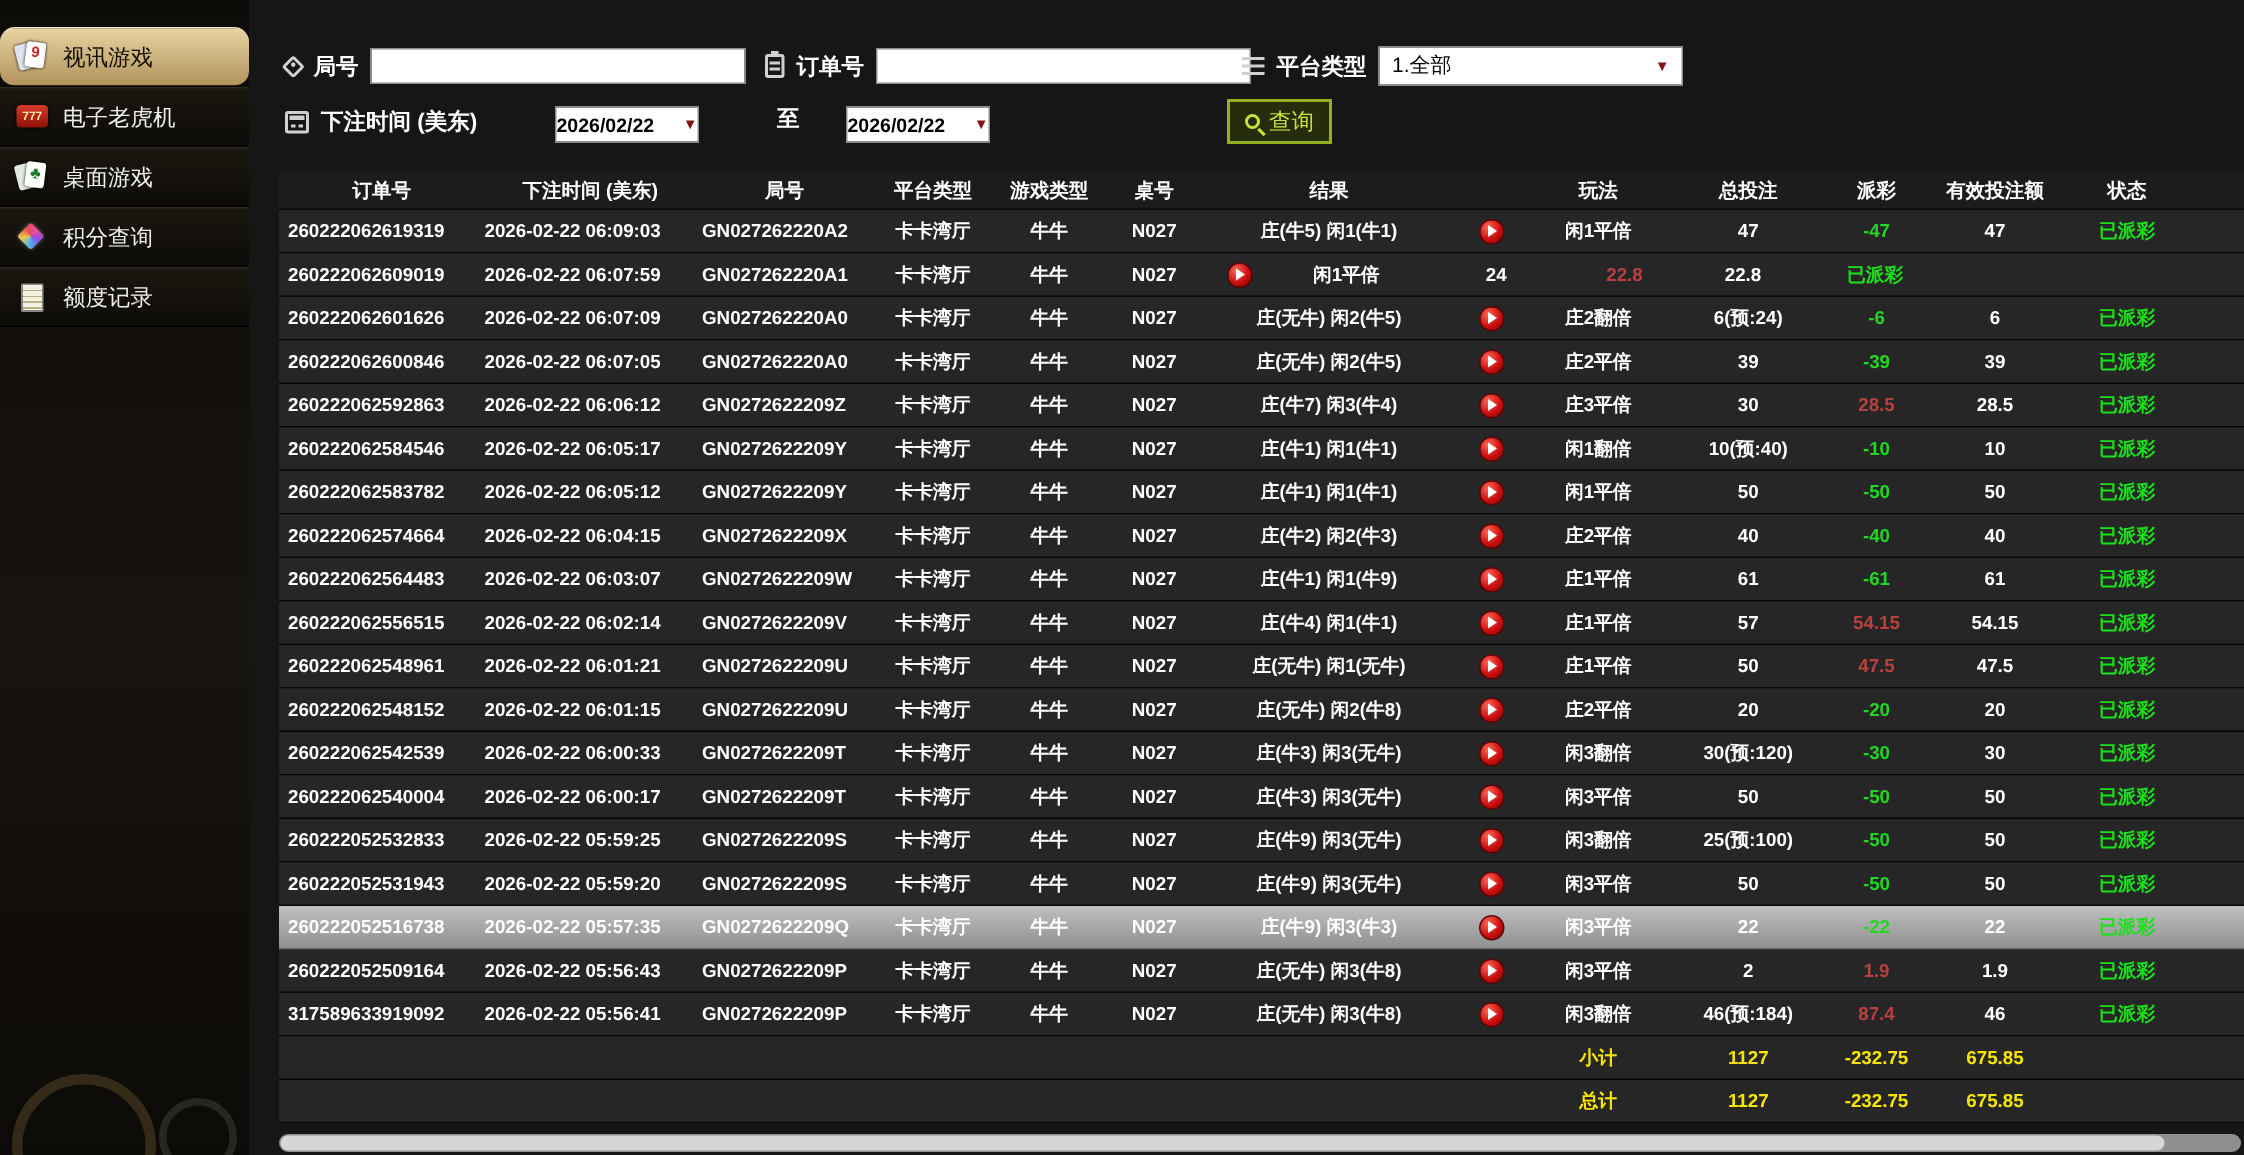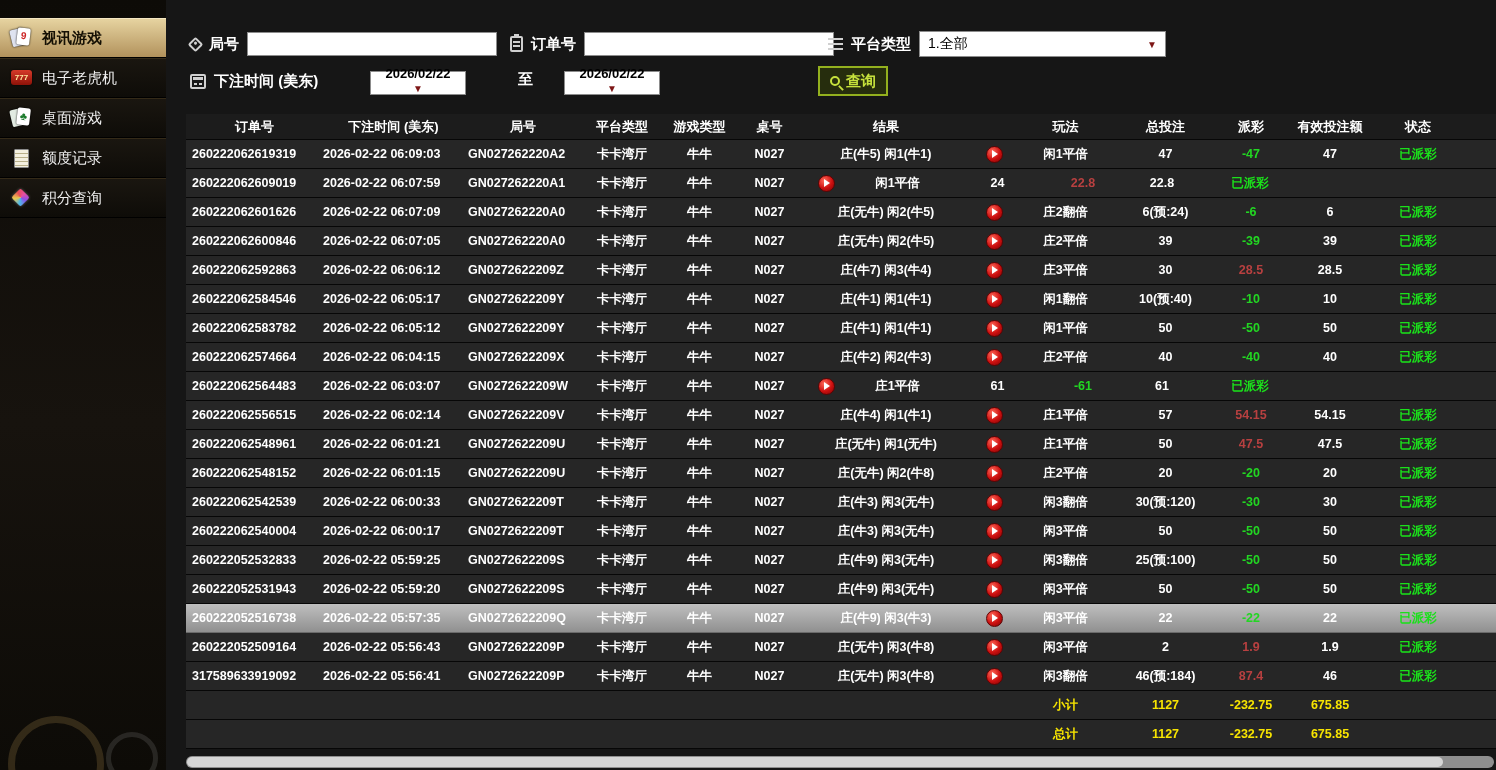--- a/index.html
+++ b/index.html
@@ -26,21 +26,21 @@
   .sidebar-menu { position: absolute; left: 0; top: 18px; width: 166px; }
   .sb-item {
     height: 40px; display: flex; align-items: center; gap: 9px;
     padding-left: 10px; cursor: pointer;
     background: linear-gradient(#1a1610, #0e0c08);
     border-top: 1px solid #342a18; border-bottom: 1px solid #000;
     color: #efefef; font-size: 15px; white-space: nowrap;
   }
   .sb-item.active {
     background: linear-gradient(#e6d3a0, #b2925c);
-    color: #151004; font-weight: bold; border-radius: 0;
+    color: #151004; font-weight: normal; border-radius: 10px;
     border-top-color: #f4e7c2;
   }
   .sb-icon { width: 23px; height: 22px; position: relative; flex: 0 0 23px; }
 
   .cards-icon::before {
     content: ""; position: absolute; width: 13px; height: 17px;
     background: #dfe3f0; border-radius: 2px; transform: rotate(-14deg);
     left: 1px; top: 2px; box-shadow: 0 0 2px #000;
   }
   .cards-icon::after {
@@ -85,34 +85,34 @@
 
   
   .filters { position: absolute; left: 166px; top: 24px; right: 0; height: 92px; }
   .f-group { position: absolute; display: flex; align-items: center; gap: 8px; }
   .f-label { color: #fff; font-weight: bold; font-size: 15px; white-space: nowrap; }
   .f-input {
     width: 250px; height: 24px; background: #fff; border: 1px solid #8c8c8c;
     font-size: 13px; padding: 0 5px; color: #000; outline: none;
   }
   .f-select {
-    width: 247px; height: 26px; background: #fff; border: 1px solid #8c8c8c;
+    width: 203px; height: 26px; background: #fff; border: 1px solid #8c8c8c;
     color: #000; font-size: 14px; display: flex; align-items: center;
     justify-content: space-between; padding: 0 8px; cursor: pointer;
   }
   .f-select .arrow { color: #7d1616; font-size: 10px; }
   .date-select {
     width: 96px; height: 24px; background: #fff; border: 1px solid #8c8c8c;
     color: #000; font-size: 13px; font-weight: bold; display: flex;
-    align-items: center; justify-content: flex-end; gap: 2px; cursor: pointer; flex-direction: column;
+    align-items: center; justify-content: space-between; gap: 2px; cursor: pointer;
   }
   .date-select .arrow { color: #7d1616; font-size: 10px; }
   .query-btn {
     height: 30px; padding: 0 10px; background: #262d0d;
-    border: 2px solid #93b01e; color: #c6e23c; font-weight: bold;
+    border: 2px solid #93b01e; color: #c6e23c; font-weight: normal;
     font-size: 15px; display: flex; align-items: center; gap: 6px;
     cursor: pointer; font-family: "Liberation Sans", sans-serif;
   }
   .mag { position: relative; width: 10px; height: 10px; border: 2px solid #c6e23c; border-radius: 50%; display: inline-block; }
   .mag::after {
     content: ""; position: absolute; width: 2px; height: 6px; background: #c6e23c;
     left: 8px; top: 7px; transform: rotate(-45deg);
   }
 
   .g-round { left: 24px; top: 8px; }
@@ -217,26 +217,26 @@
   </div>
     <div class="sb-item">
     <span class="sb-icon slot-machine-icon"></span>
     <span class="sb-label">电子老虎机</span>
   </div>
     <div class="sb-item">
     <span class="sb-icon poker-cards-icon"></span>
     <span class="sb-label">桌面游戏</span>
   </div>
     <div class="sb-item">
+    <span class="sb-icon gem-icon"></span>
+    <span class="sb-label">积分查询</span>
+  </div>
+    <div class="sb-item">
     <span class="sb-icon document-icon"></span>
     <span class="sb-label">额度记录</span>
-  </div>
-    <div class="sb-item">
-    <span class="sb-icon gem-icon"></span>
-    <span class="sb-label">积分查询</span>
   </div>
   </div>
 
 <div class="filters">
 
   <div class="f-group g-round">
     <span class="tag-icon"></span>
     <span class="f-label">局号</span>
     <input class="f-input" type="text" value="" style="">
   </div>
@@ -450,20 +450,21 @@
     <div class="td c-status">已派彩</div>
     <div class="td c-extra"></div>
   </div>
         <div class="tr data">
     <div class="td c-order">260222062564483</div>
     <div class="td c-time">2026-02-22 06:03:07</div>
     <div class="td c-round">GN0272622209W</div>
     <div class="td c-platform">卡卡湾厅</div>
     <div class="td c-game">牛牛</div>
     <div class="td c-table_no">N027</div>
+    <div class="td c-result">庄(牛1) 闲1(牛9)</div>
     <div class="td c-play">
       <span class="play-btn"></span>
     </div>
     <div class="td c-bet_type">庄1平倍</div>
     <div class="td c-total_bet">61</div>
     <div class="td c-payout loss">-61</div>
     <div class="td c-valid_bet">61</div>
     <div class="td c-status">已派彩</div>
     <div class="td c-extra"></div>
   </div>

